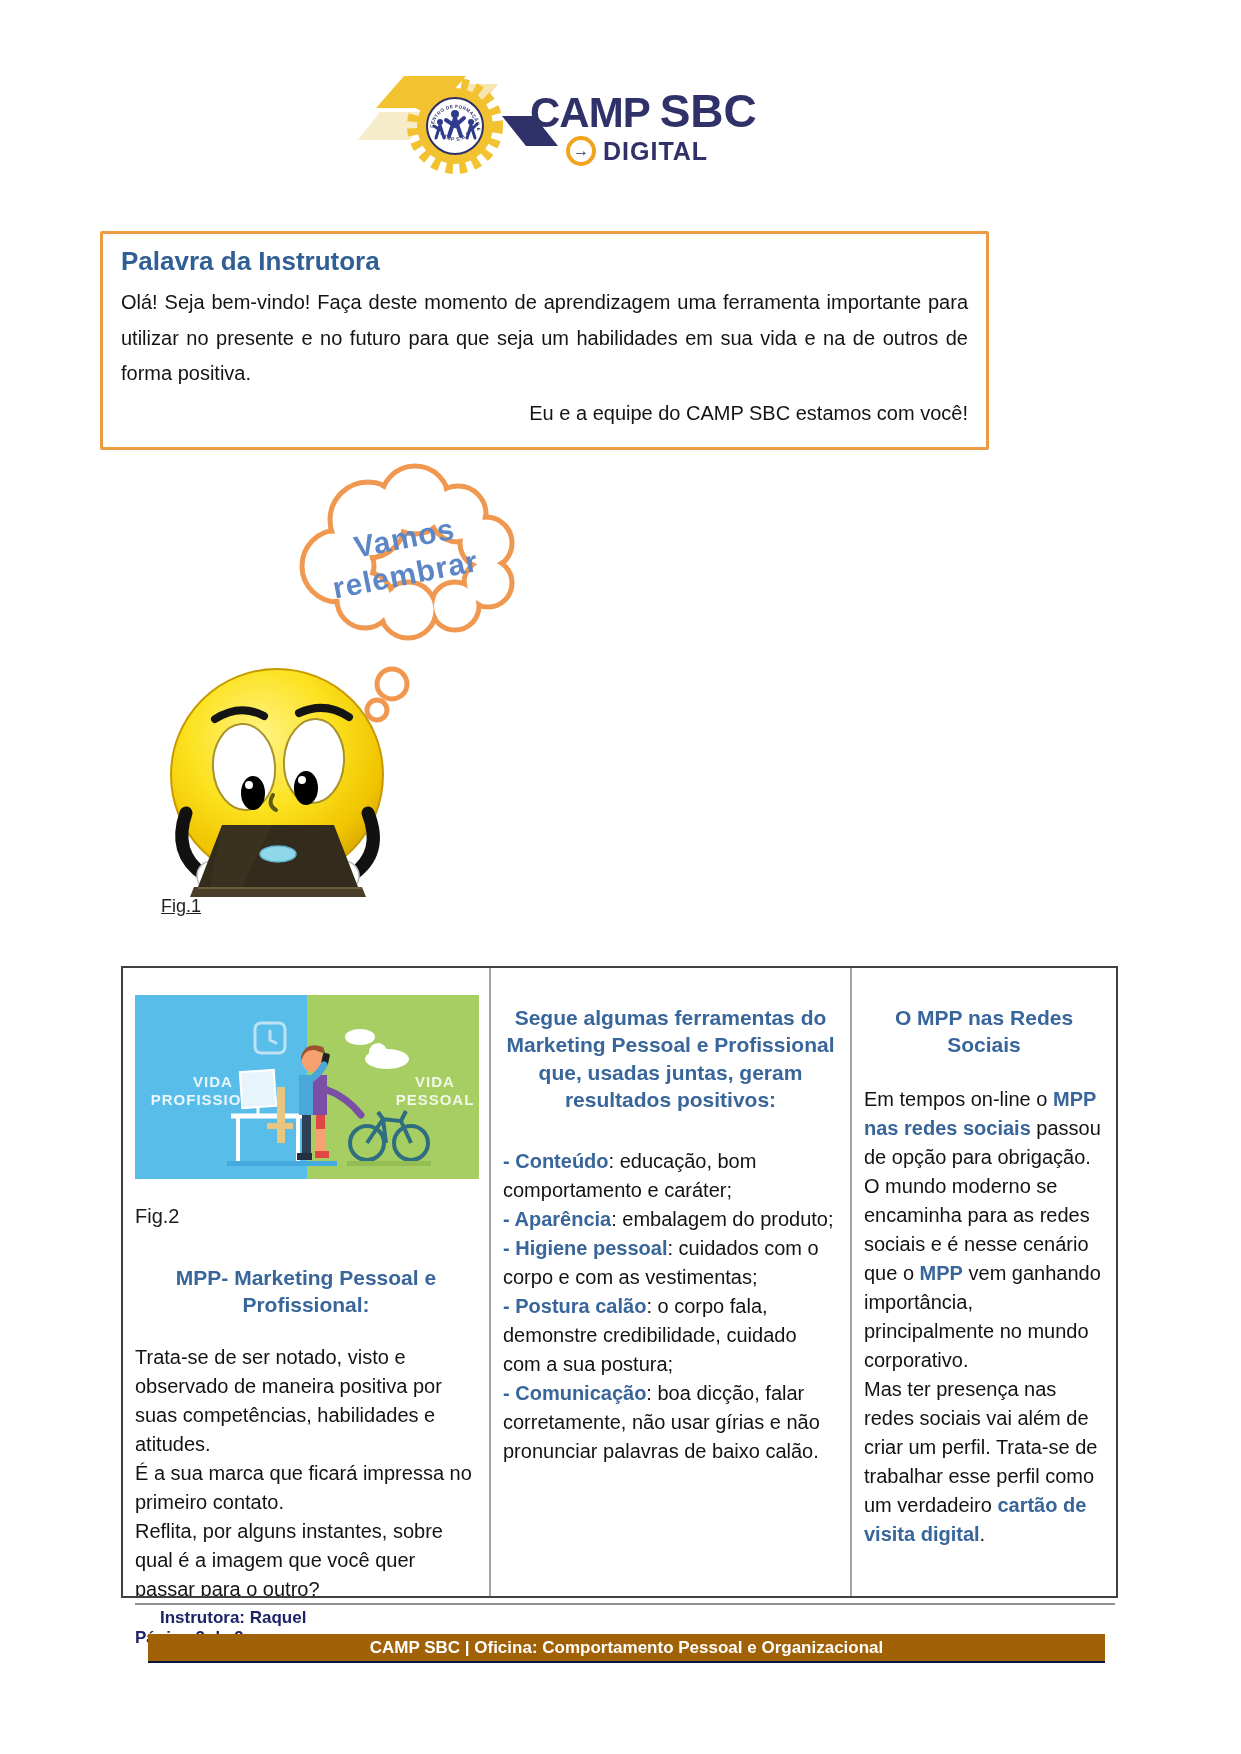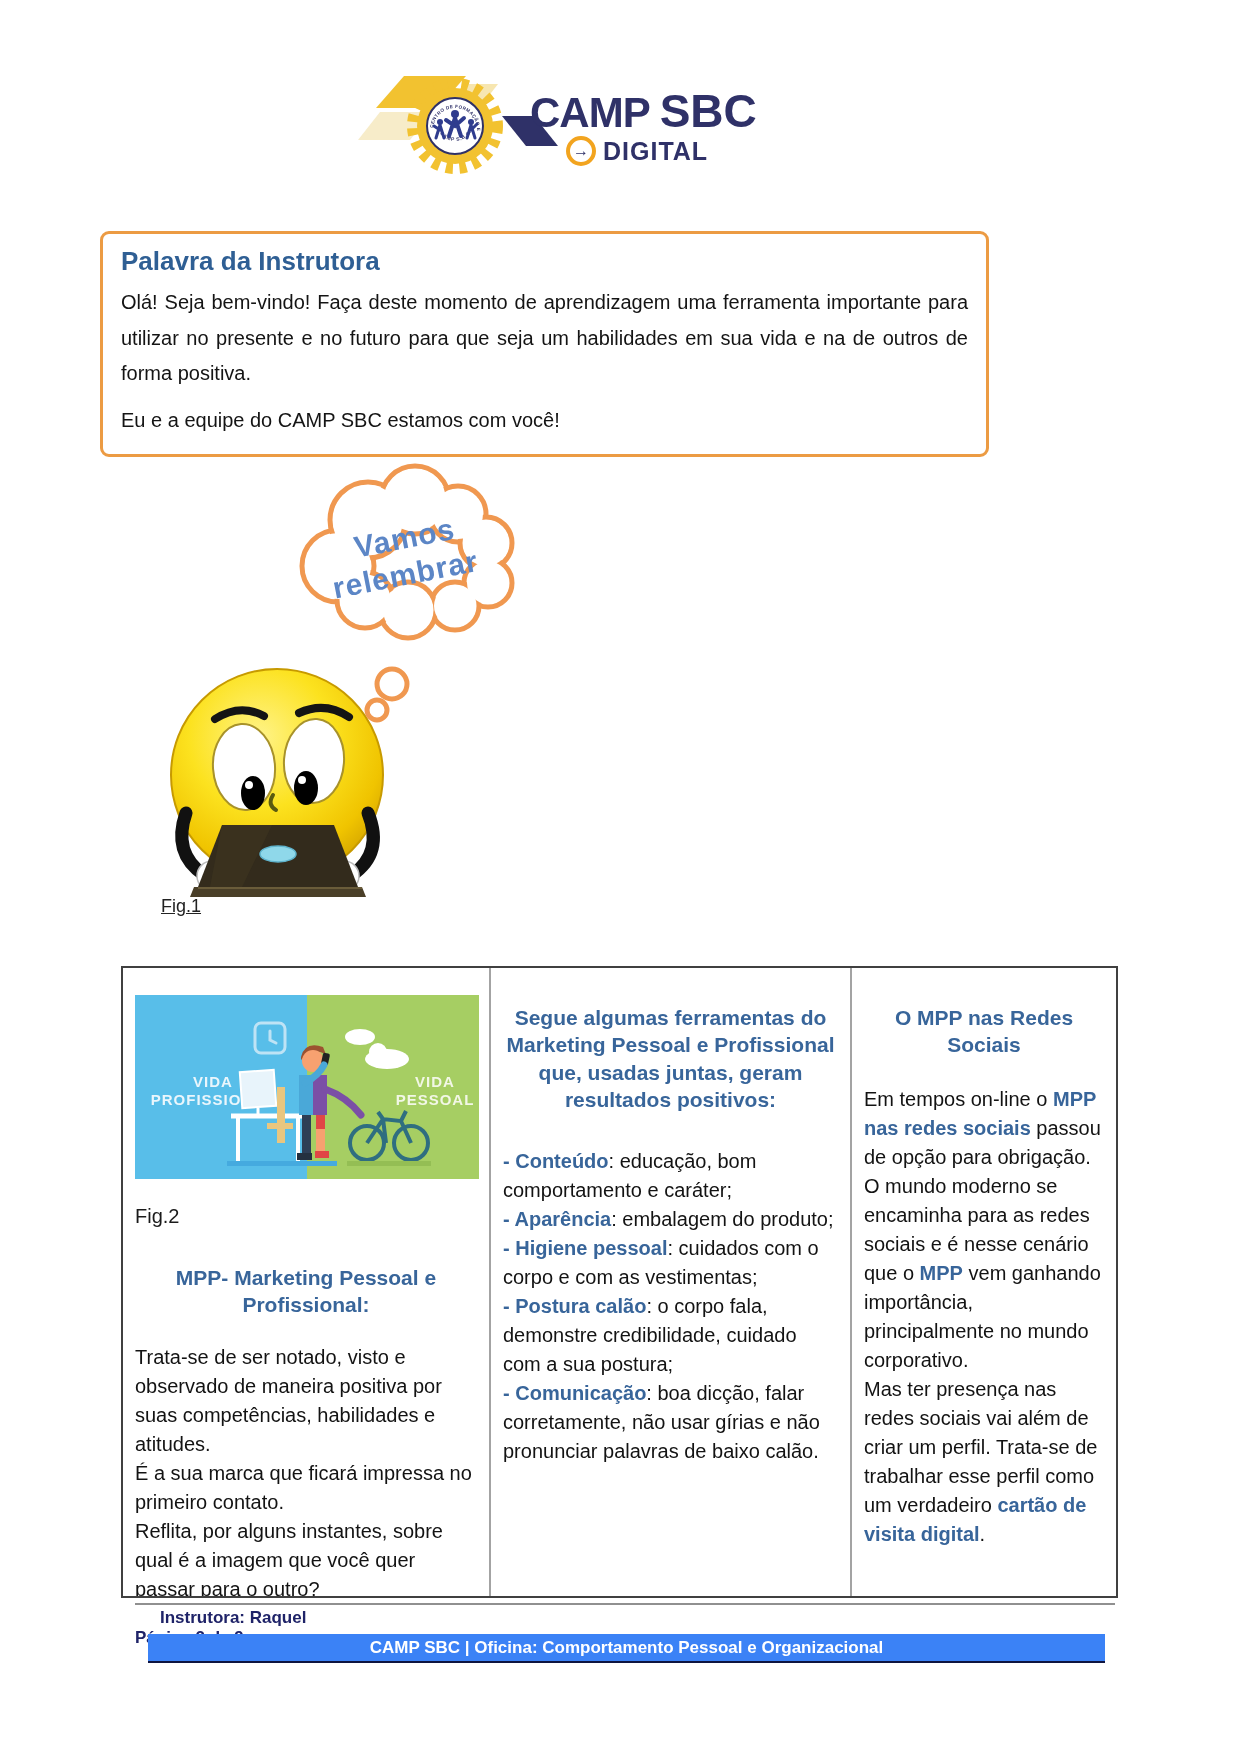--- a/index.html
+++ b/index.html
@@ -17,25 +17,25 @@
   .brand-line{position:absolute;left:178px;top:20px;color:#2F3168;white-space:nowrap;}
   .brand-bold{font-size:42px;font-weight:800;letter-spacing:-1px;}
   .brand-light{font-size:46px;font-weight:600;margin-left:10px;letter-spacing:0;margin-top:28px;}
   .digital-line{position:absolute;left:214px;top:72px;display:flex;align-items:center;gap:7px;}
   .arrow-badge{width:22px;height:22px;border-radius:50%;border:4px solid #F2A41F;color:#2F3168;
     display:flex;align-items:center;justify-content:center;font-weight:800;font-size:16px;line-height:1;}
   .digital-label{font-size:25px;font-weight:800;color:#2F3168;letter-spacing:1px;}
   
   .intro-box{
     position:absolute;left:100px;top:231px;width:889px;box-sizing:border-box;
-    border:3px solid #EC9B43;border-radius:9px;padding:8px 18px 16px 18px;background:#fff;
+    border:3px solid #EC9B43;border-radius:2px;padding:8px 18px 16px 18px;background:#fff;
   }
   .intro-heading{font-size:26px;font-weight:bold;color:#2F5F94;margin:4px 0 8px 0;}
   .intro-p1{font-size:20px;line-height:1.78;text-align:justify;color:#141414;margin:0;}
-  .intro-p2{font-size:20px;line-height:1.78;color:#141414;margin:11px 0 0 0;}
+  .intro-p2{font-size:20px;line-height:1.78;color:#141414;margin:4px 0 0 0;text-align:right;}
   
   .emoji-figure{position:absolute;left:160px;top:655px;width:238px;height:250px;z-index:1;}
   .cloud{position:absolute;left:290px;top:448px;width:235px;height:290px;z-index:2;}
   .cloud-text{fill:#5C86C6;font-weight:800;font-family:"Liberation Sans",sans-serif;letter-spacing:1px;}
   .fig-caption{position:absolute;left:161px;top:896px;font-size:18px;color:#222222;text-decoration:underline;}
   
   .mpp-table{
     position:absolute;left:121px;top:966px;width:997px;height:632px;box-sizing:border-box;
     border:2px solid #404040;display:grid;grid-template-columns:366px 361px 1fr;
   }
@@ -53,21 +53,21 @@
   .rich-bold{color:#38659A;font-weight:bold;}
   
   .footer-line{position:absolute;left:135px;top:1603px;width:980px;height:2px;background:#909090;}
   .footer-row{
     position:absolute;left:135px;top:1608px;width:980px;display:flex;justify-content:space-between;
     font-size:17px;font-weight:bold;color:#1F2368;flex-direction:column;
   }
   .footer-instructor{margin-left:25px;}
   .footer-page{margin-right:4px;}
   .footer-bar{
-    position:absolute;left:148px;top:1634px;width:957px;height:27px;background:#3b82f6;
+    position:absolute;left:148px;top:1634px;width:957px;height:27px;background:#a16207;
     border-bottom:2px solid #0E1440;color:#ffffff;font-size:17px;font-weight:bold;
     display:flex;align-items:center;justify-content:center;
   }
 </style>
 </head>
 <body>
 
 <div class="page">
 
   <div class="logo">

